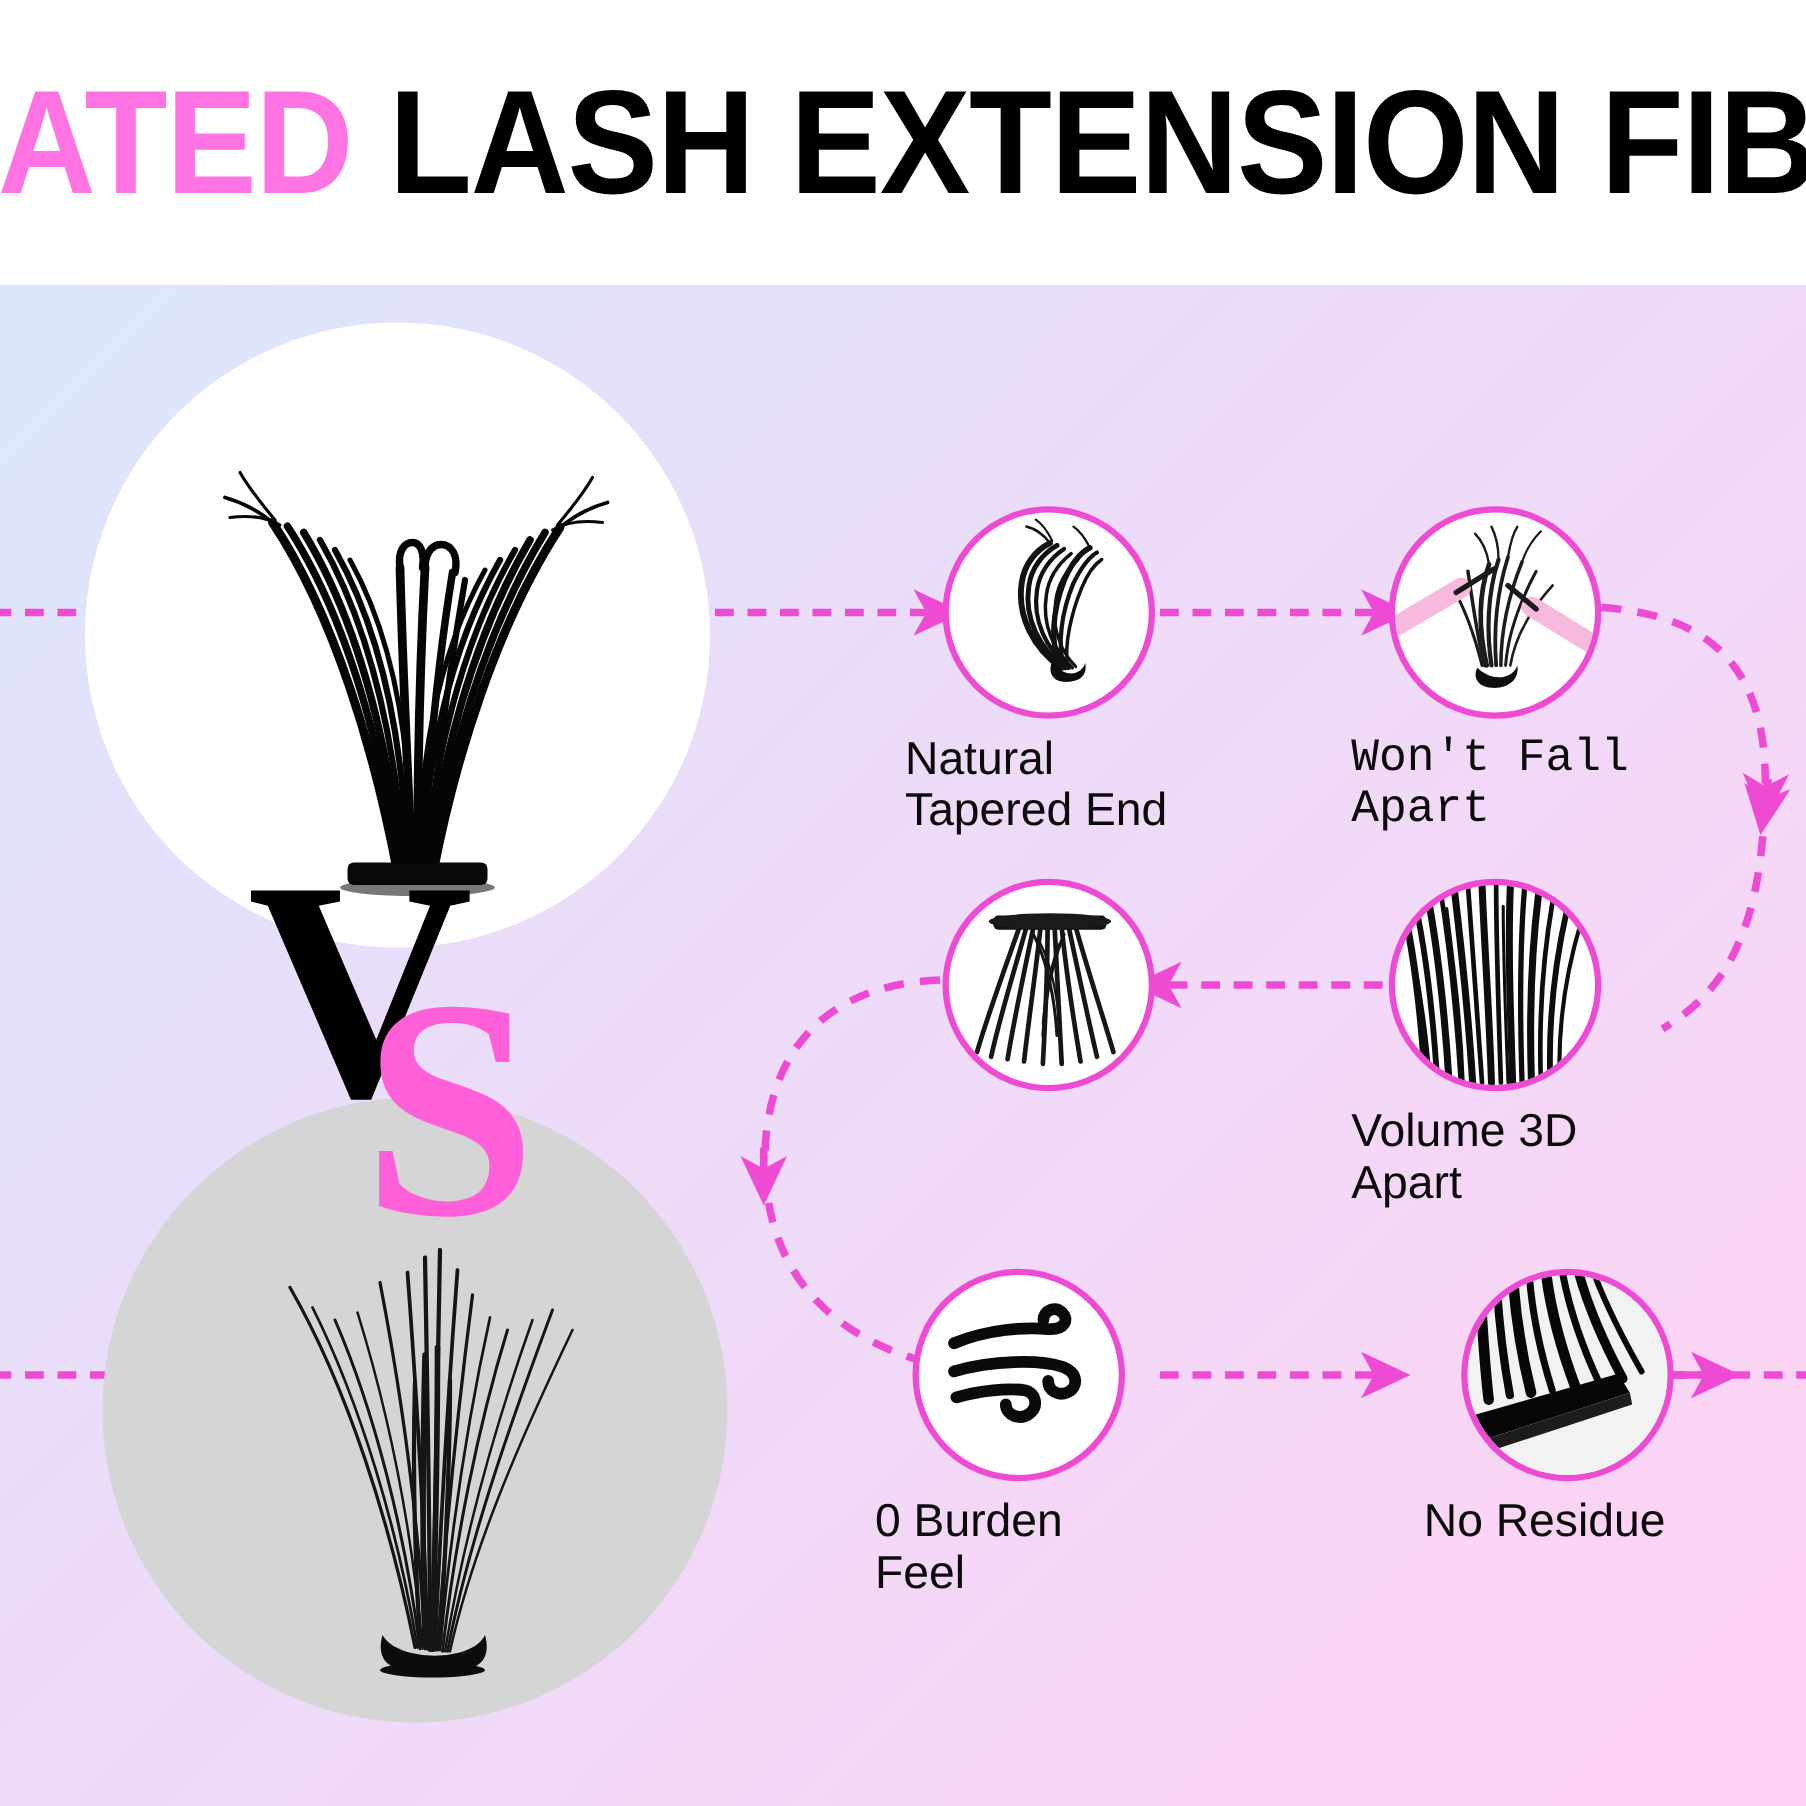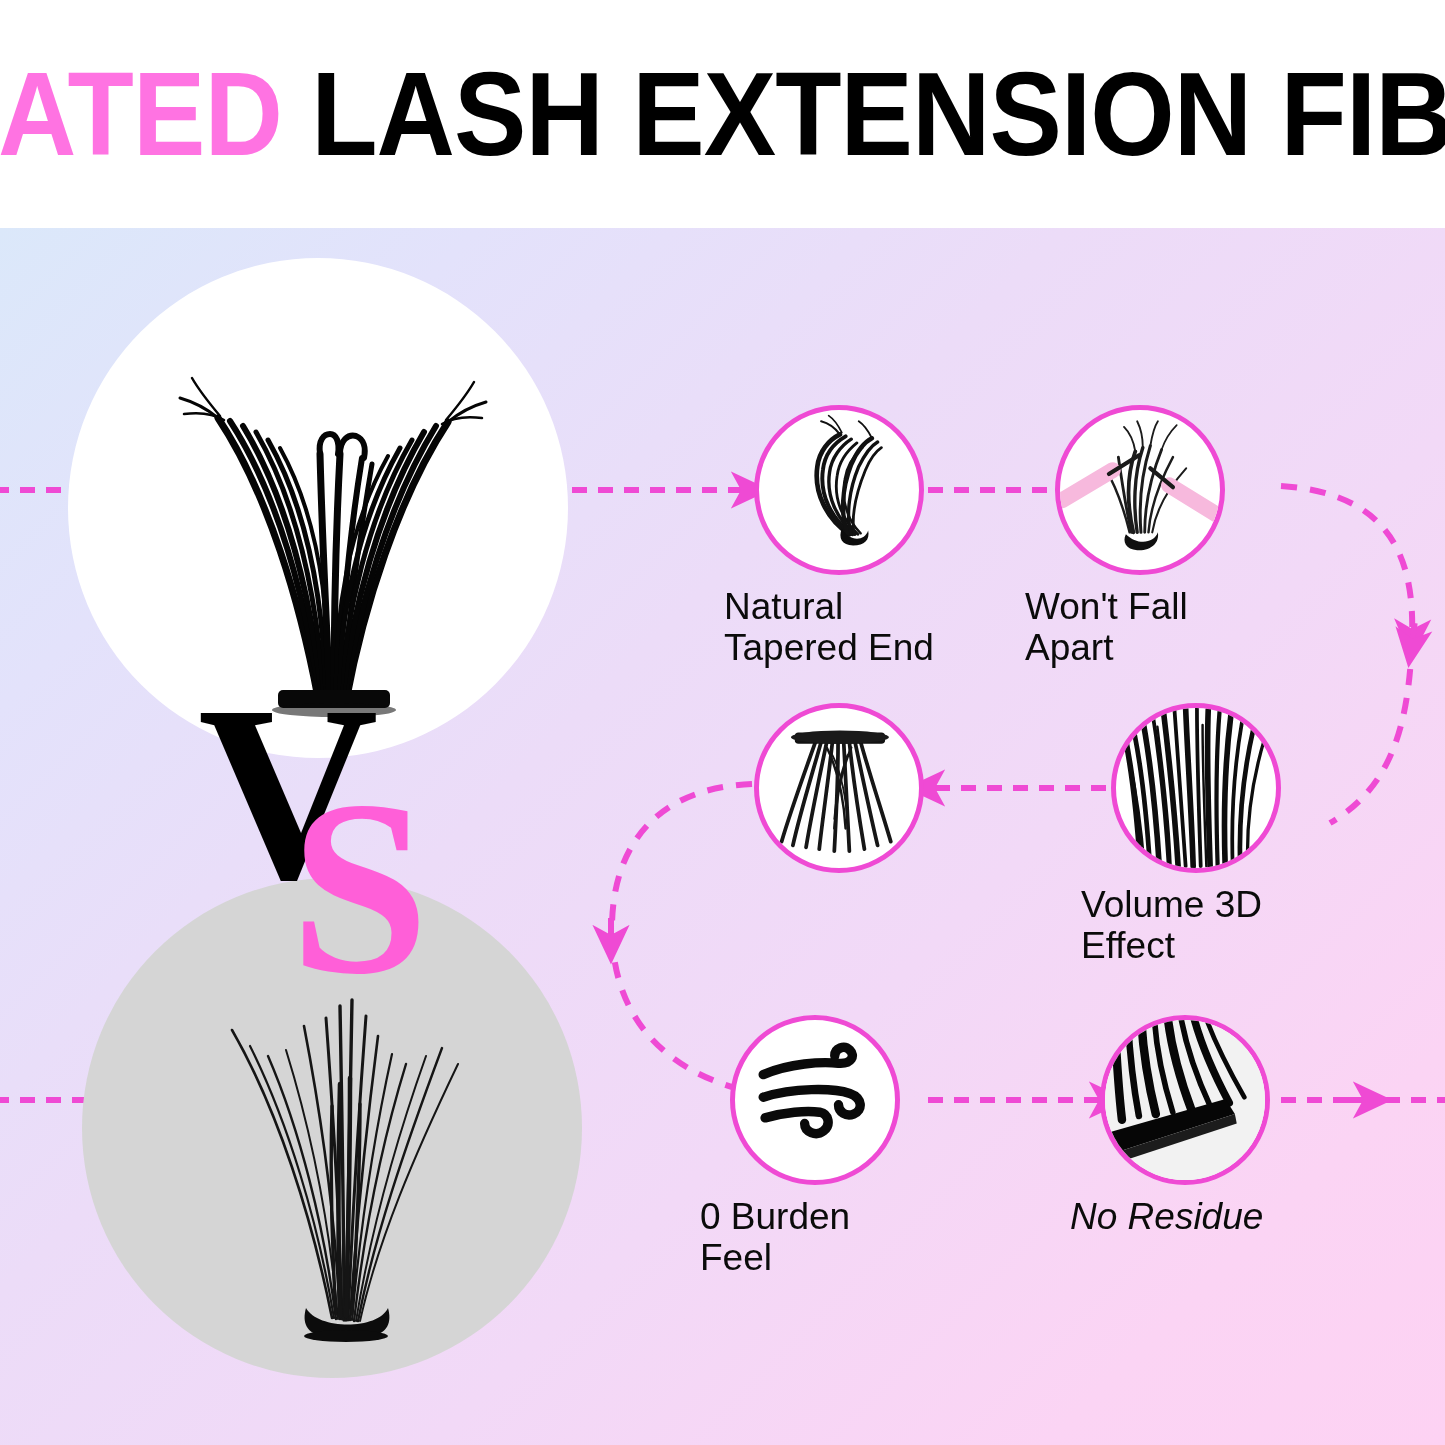--- a/index.html
+++ b/index.html
@@ -284,21 +284,21 @@
             <path d="M120,30 C116,22 112,16 106,12" stroke-width="2"></path>
           </g>
           <path d="M88,126 C96,140 112,140 116,128 C118,138 112,144 100,144
                    C88,144 84,136 88,126 Z" fill="#0c0c0c"></path>
         </svg>
       </div>
       <div class="feature-label">Natural
 Tapered End</div>
     </div>
 
-    <div class="feature" style="left:1025px; top:177px;">
+    <div class="feature" style="left:1081px; top:177px;font-family:Liberation Mono, monospace;">
       <div class="feature-circle">
         <svg class="feature-svg" viewBox="0 0 170 170">
           <g stroke="#1c1c1c" fill="none" stroke-linecap="round">
             <path d="M78,130 C72,104 70,72 80,44" stroke-width="4"></path>
             <path d="M82,130 C78,104 78,70 88,40" stroke-width="3.6"></path>
             <path d="M86,130 C84,104 86,70 96,38" stroke-width="3.2"></path>
             <path d="M90,130 C90,104 96,72 108,42" stroke-width="3"></path>
             <path d="M94,130 C96,104 106,76 120,50" stroke-width="2.6"></path>
             <path d="M98,130 C102,106 116,82 134,62" stroke-width="2.2"></path>
             <path d="M74,130 C68,106 60,82 48,62" stroke-width="2.6"></path>
@@ -367,40 +367,40 @@
             <path d="M122,8 C116,56 114,108 116,168" stroke-width="6"></path>
             <path d="M134,14 C126,60 122,110 124,168" stroke-width="4"></path>
             <path d="M146,22 C136,66 130,112 132,168" stroke-width="5"></path>
             <path d="M158,32 C146,72 138,116 140,168" stroke-width="3.5"></path>
             <path d="M8,30 C20,74 26,116 30,168" stroke-width="3"></path>
             <path d="M44,20 C50,70 56,112 58,168" stroke-width="2.6"></path>
             <path d="M92,18 C92,68 94,112 96,168" stroke-width="2.6"></path>
           </g>
         </svg>
       </div>
-      <div class="feature-label">Volume 3D Effect</div>
+      <div class="feature-label">Volume 3D Apart</div>
     </div>
 
     <div class="feature" style="left:700px; top:787px;">
       <div class="feature-circle">
         <svg class="feature-svg" viewBox="0 0 170 170">
           <g fill="none" stroke="#0a0a0a" stroke-width="10" stroke-linecap="round" stroke-linejoin="round">
             <path d="M30,58 C58,46 92,44 110,46 C124,47 128,38 122,32
                      C116,26 106,30 106,38"></path>
             <path d="M30,82 C62,72 104,72 122,78 C136,83 136,96 126,100
                      C118,103 110,98 110,90"></path>
             <path d="M32,104 C52,98 76,96 90,98 C100,100 102,112 94,118
                      C86,124 74,119 74,110"></path>
           </g>
         </svg>
       </div>
       <div class="feature-label">0 Burden Feel</div>
     </div>
 
-    <div class="feature" style="left:1070px; top:787px;font-style:italic;">
+    <div class="feature" style="left:1139px; top:787px;">
       <div class="feature-circle">
         <svg class="feature-svg" viewBox="0 0 170 170">
           <rect x="0" y="0" width="170" height="170" fill="#f2f2f2"></rect>
           <g stroke="#070707" fill="none" stroke-linecap="round">
             <path d="M10,-4 C12,36 14,72 18,106" stroke-width="9"></path>
             <path d="M24,-6 C26,34 30,70 36,102" stroke-width="7"></path>
             <path d="M38,-8 C40,32 46,68 54,100" stroke-width="9"></path>
             <path d="M52,-8 C54,30 62,66 72,98" stroke-width="6"></path>
             <path d="M66,-8 C70,30 80,64 92,96" stroke-width="9"></path>
             <path d="M80,-6 C86,28 98,62 112,92" stroke-width="6"></path>

